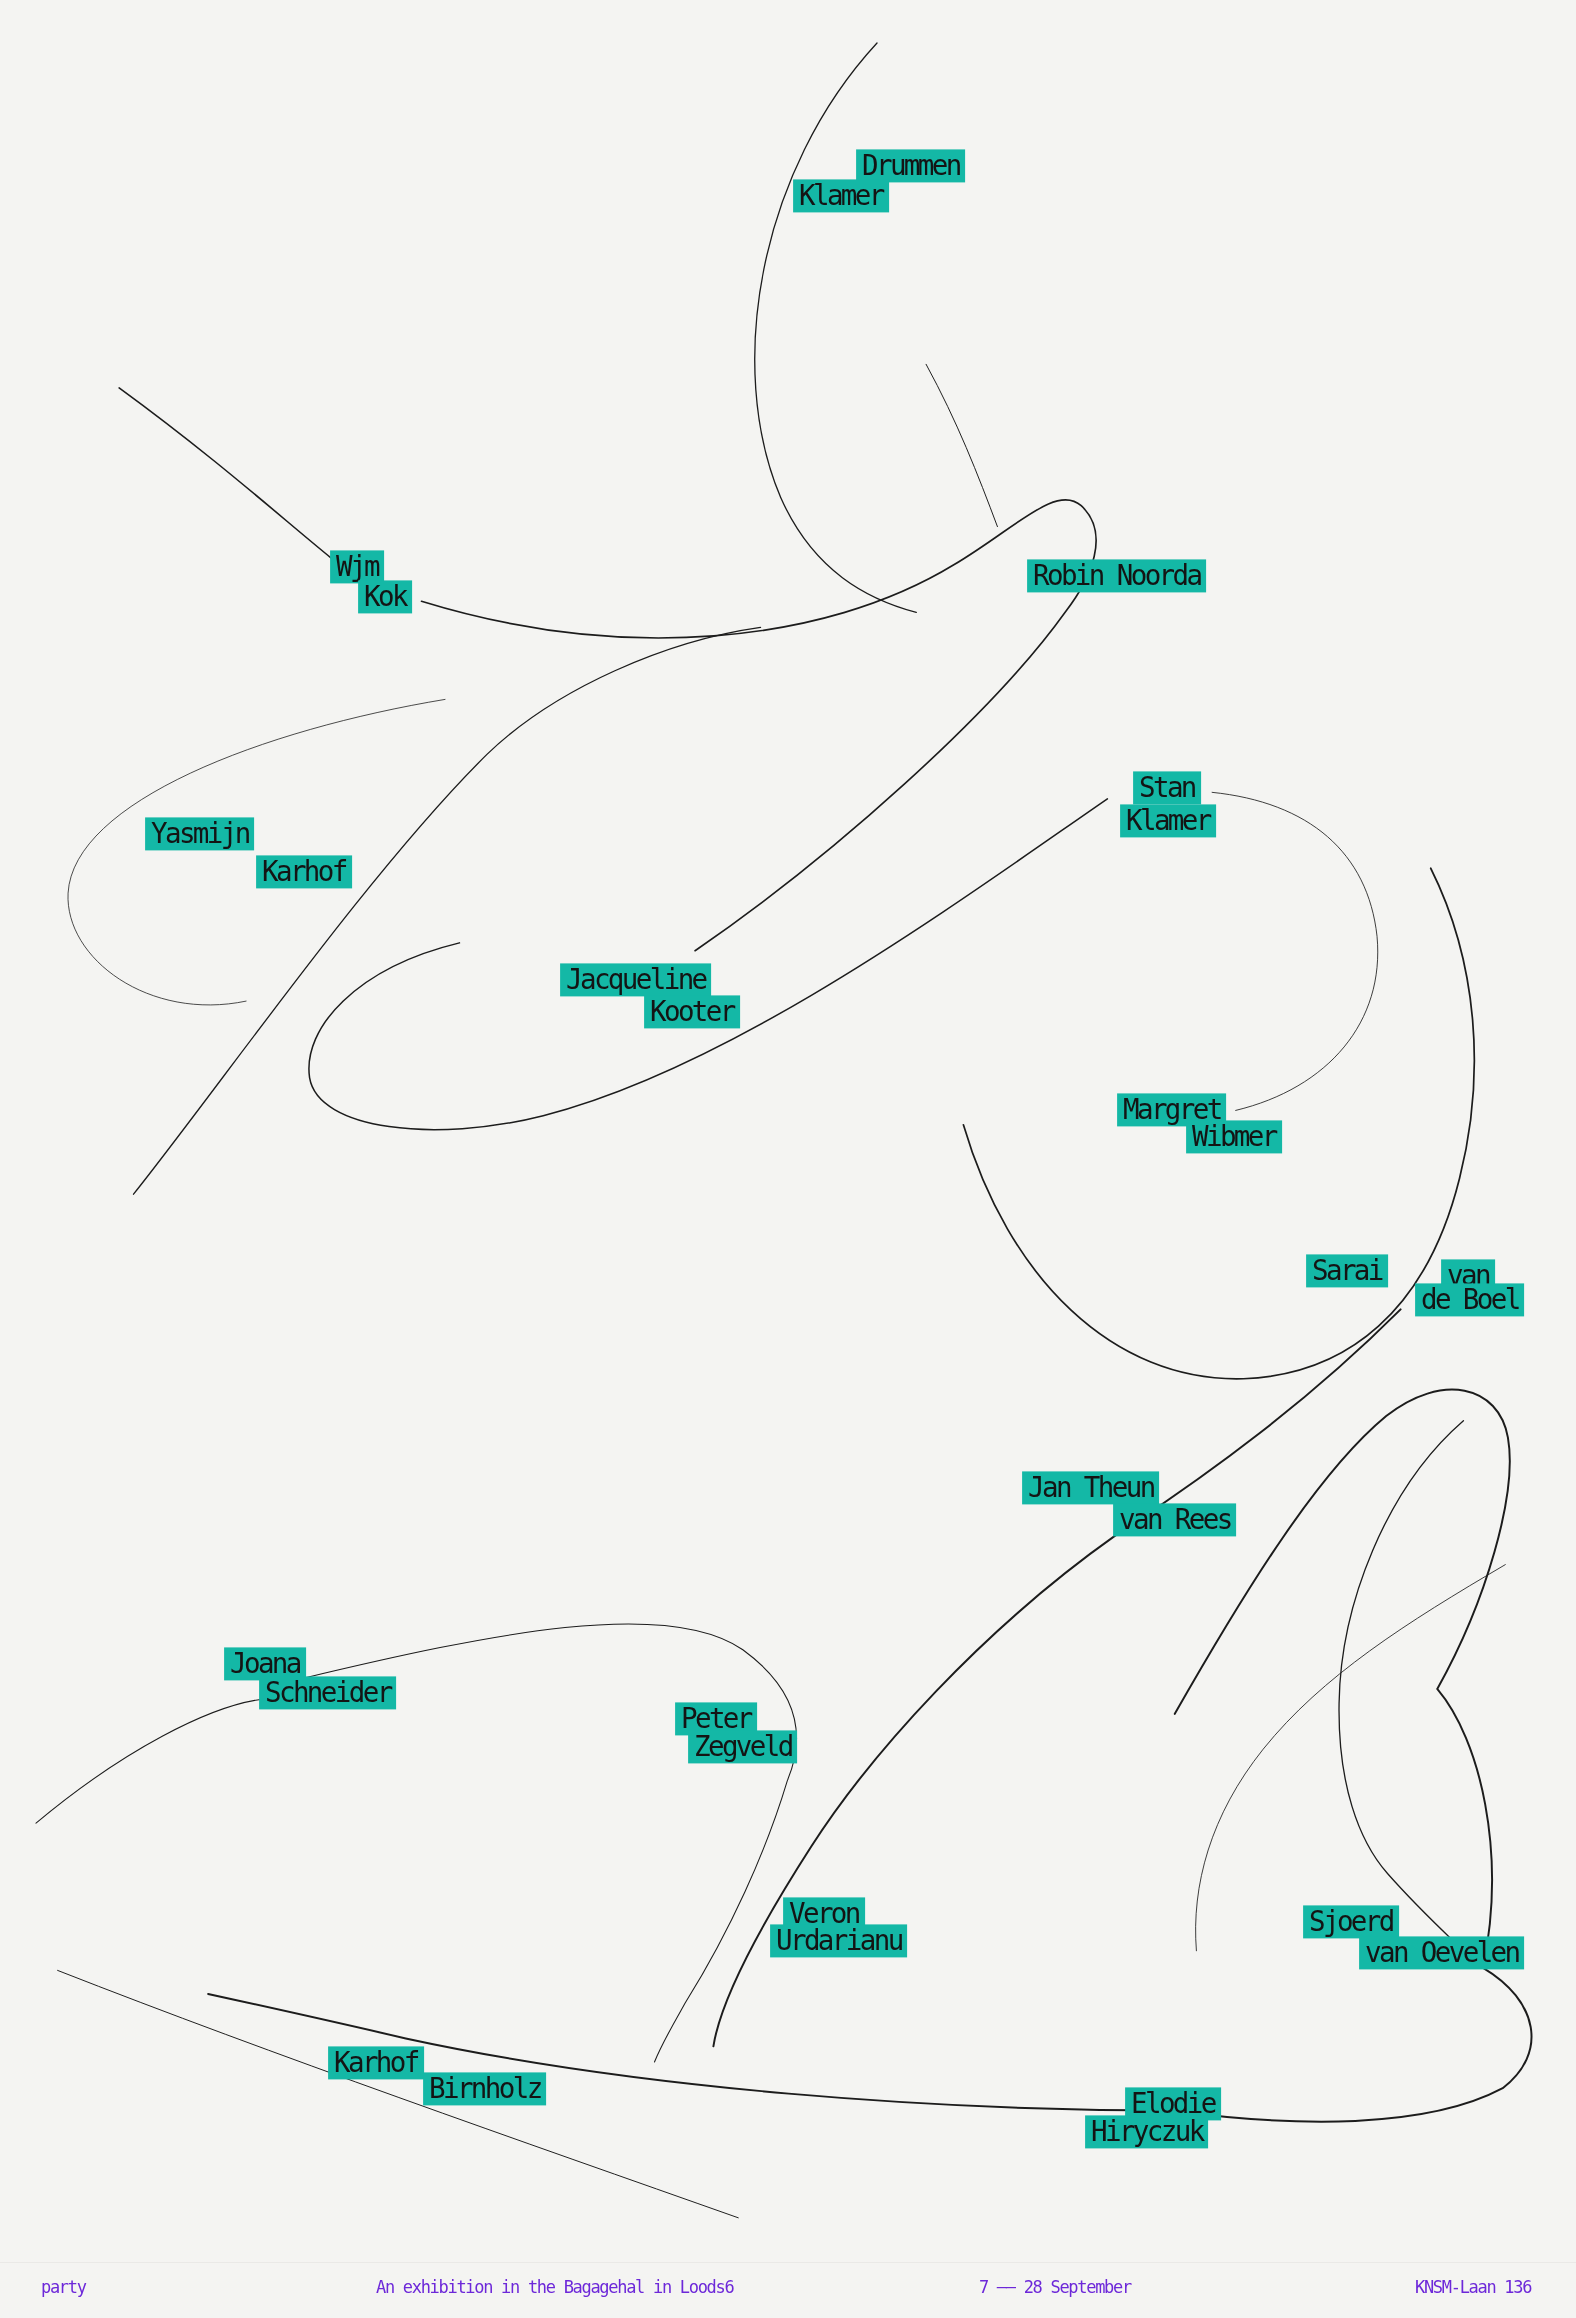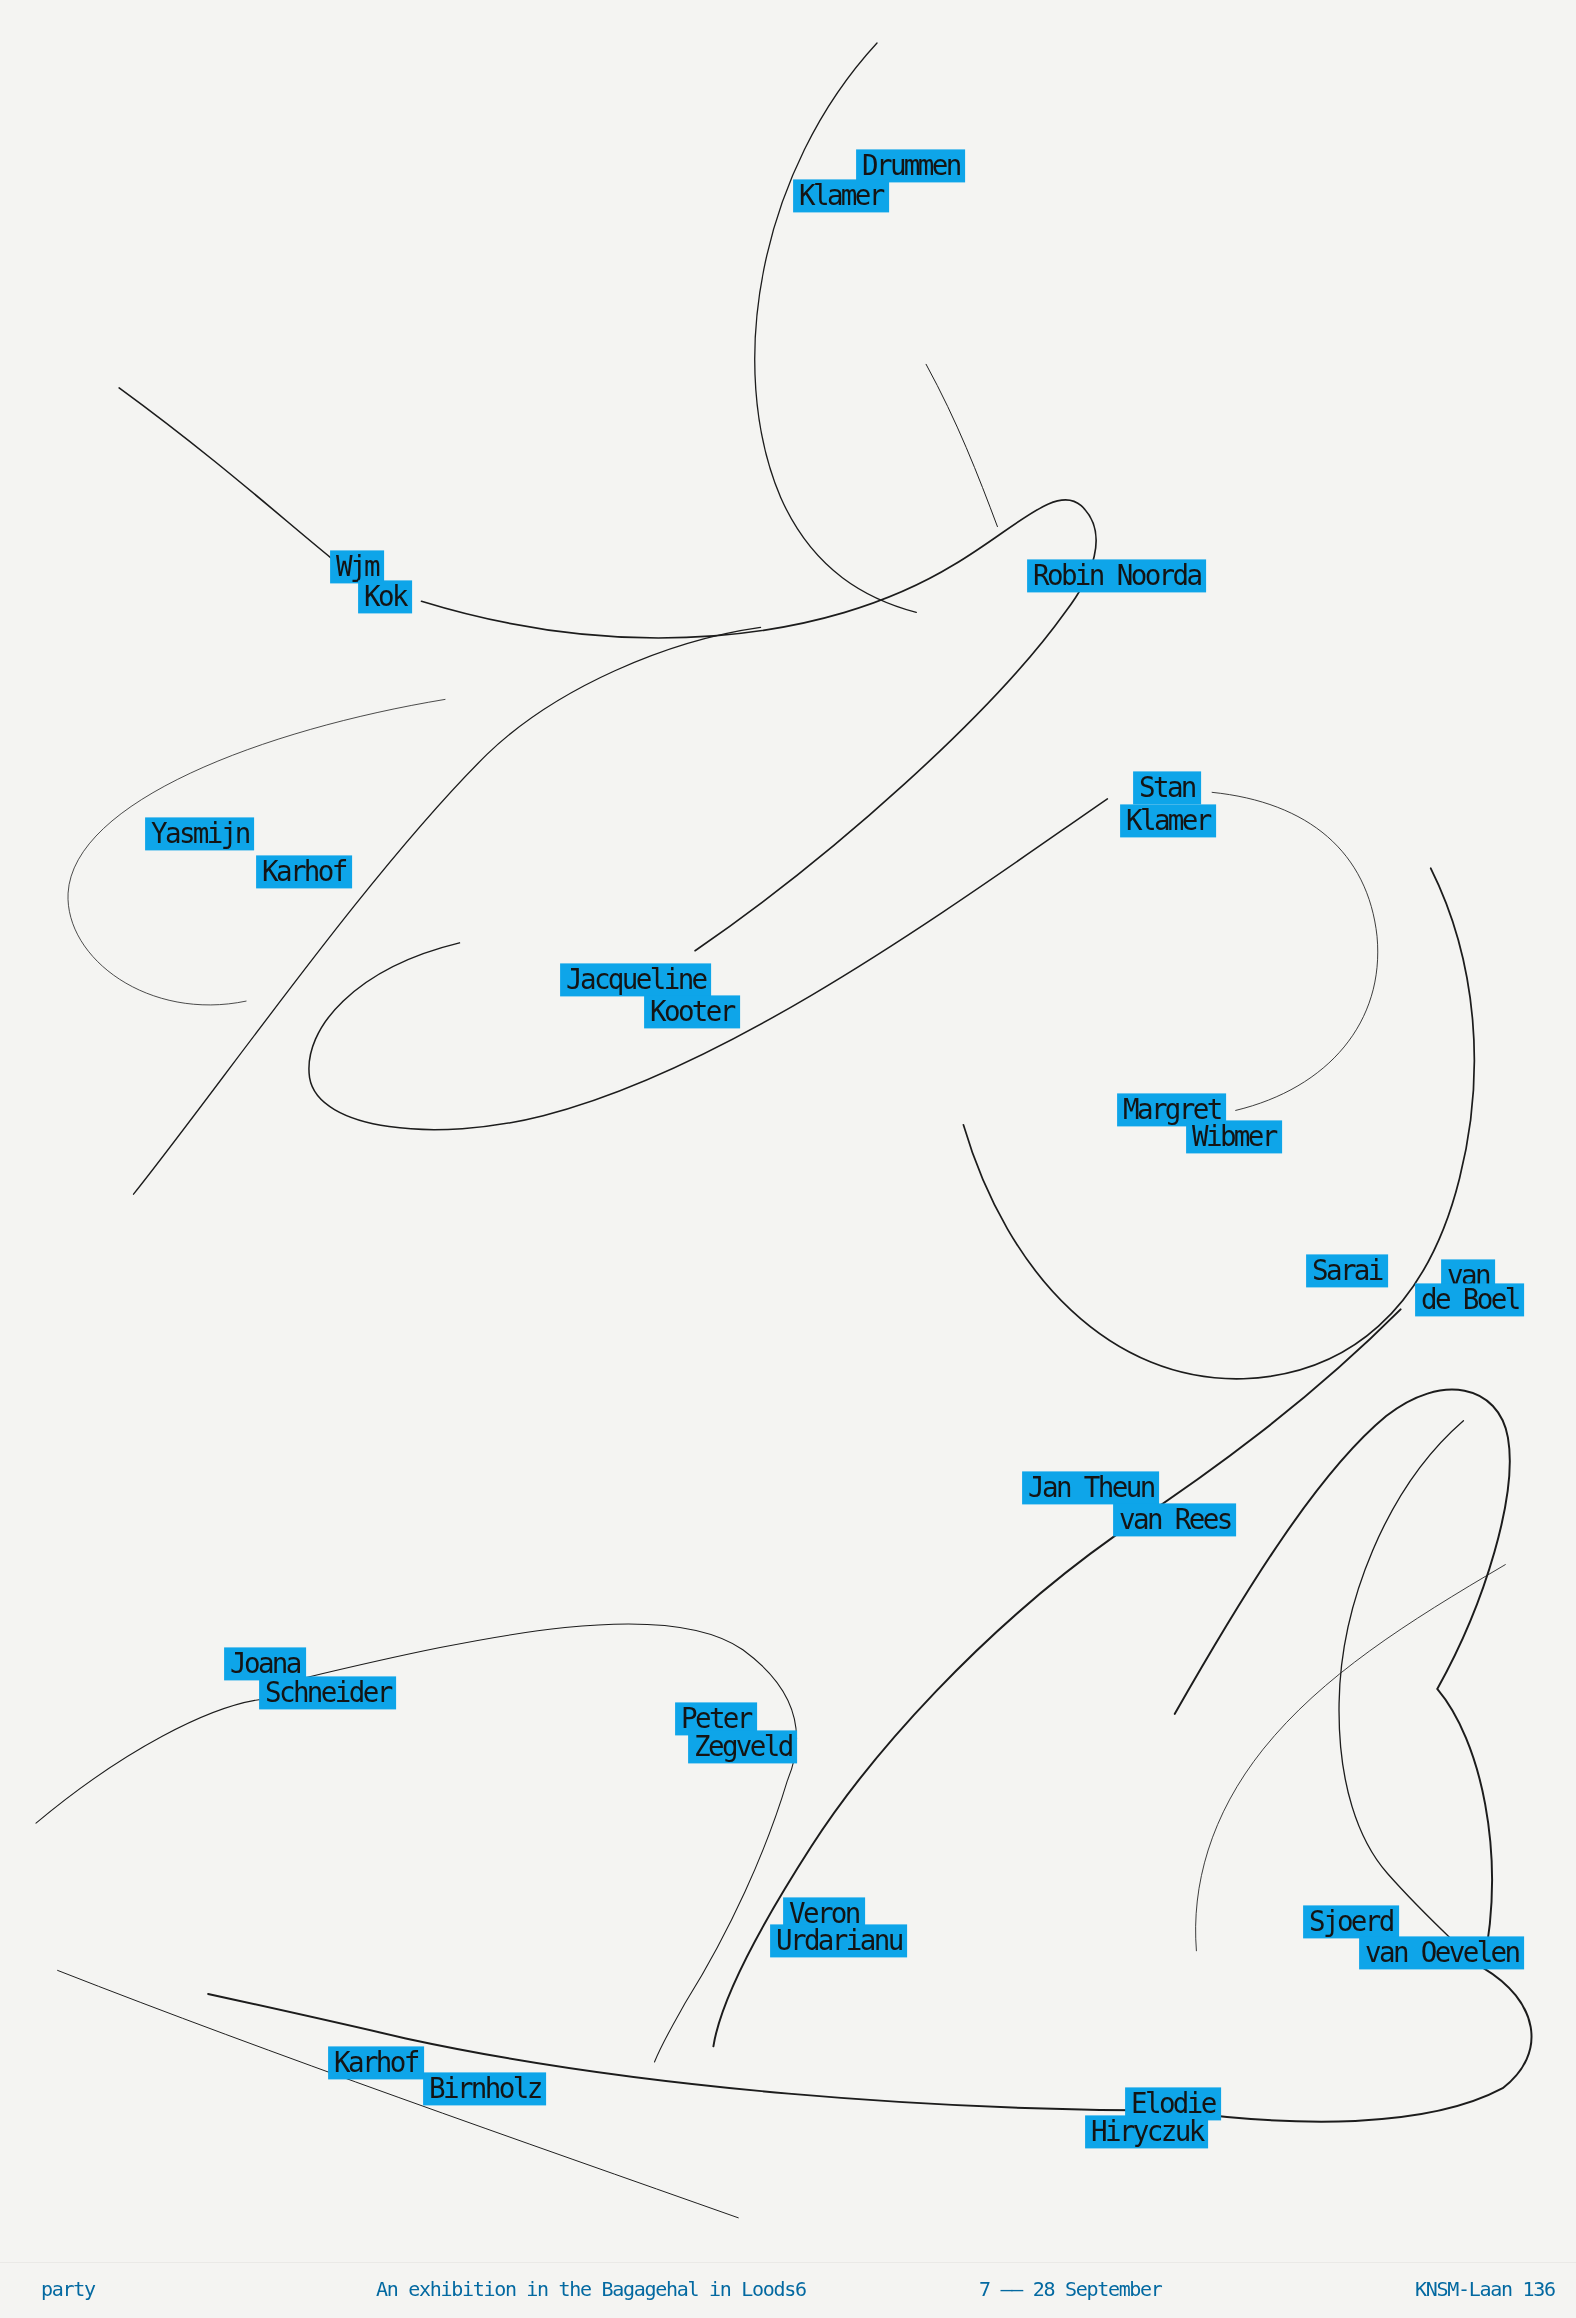--- a/index.html
+++ b/index.html
@@ -8,36 +8,36 @@
     background:#f4f4f2;
     position:relative;
     overflow:hidden;
     font-family:"DejaVu Sans Mono", monospace;
     color:#1c1c1c;
   }
   #curves{position:absolute;left:0;top:0;width:1576px;height:2319px;}
   #curves path{fill:none;stroke:#1c1c1c;stroke-linecap:round;}
   .nm{
     position:absolute;
-    background:#0ea5e9;
+    background:#14b8a6;
     padding:2.6px 5.9px;
     transform:translate(-5.9px,-2.6px);
     font-size:27.5px;
     letter-spacing:-2.6px;
     line-height:1;
     white-space:nowrap;
     color:#141414;
   }
   .ft{
     position:absolute;
-    font-size:20px;
+    font-size:17px;
     letter-spacing:-1.3px;
     line-height:1;
     white-space:nowrap;
-    color:#0369a1;
+    color:#6d28d9;
   }
   .seam{
     position:absolute;left:0;top:2262px;width:1576px;height:0.7px;
     background:#eae9e7;
   }
 </style>
 </head>
 <body>
 
 <svg id="curves" viewBox="0 0 2408 3542" xmlns="http://www.w3.org/2000/svg">

